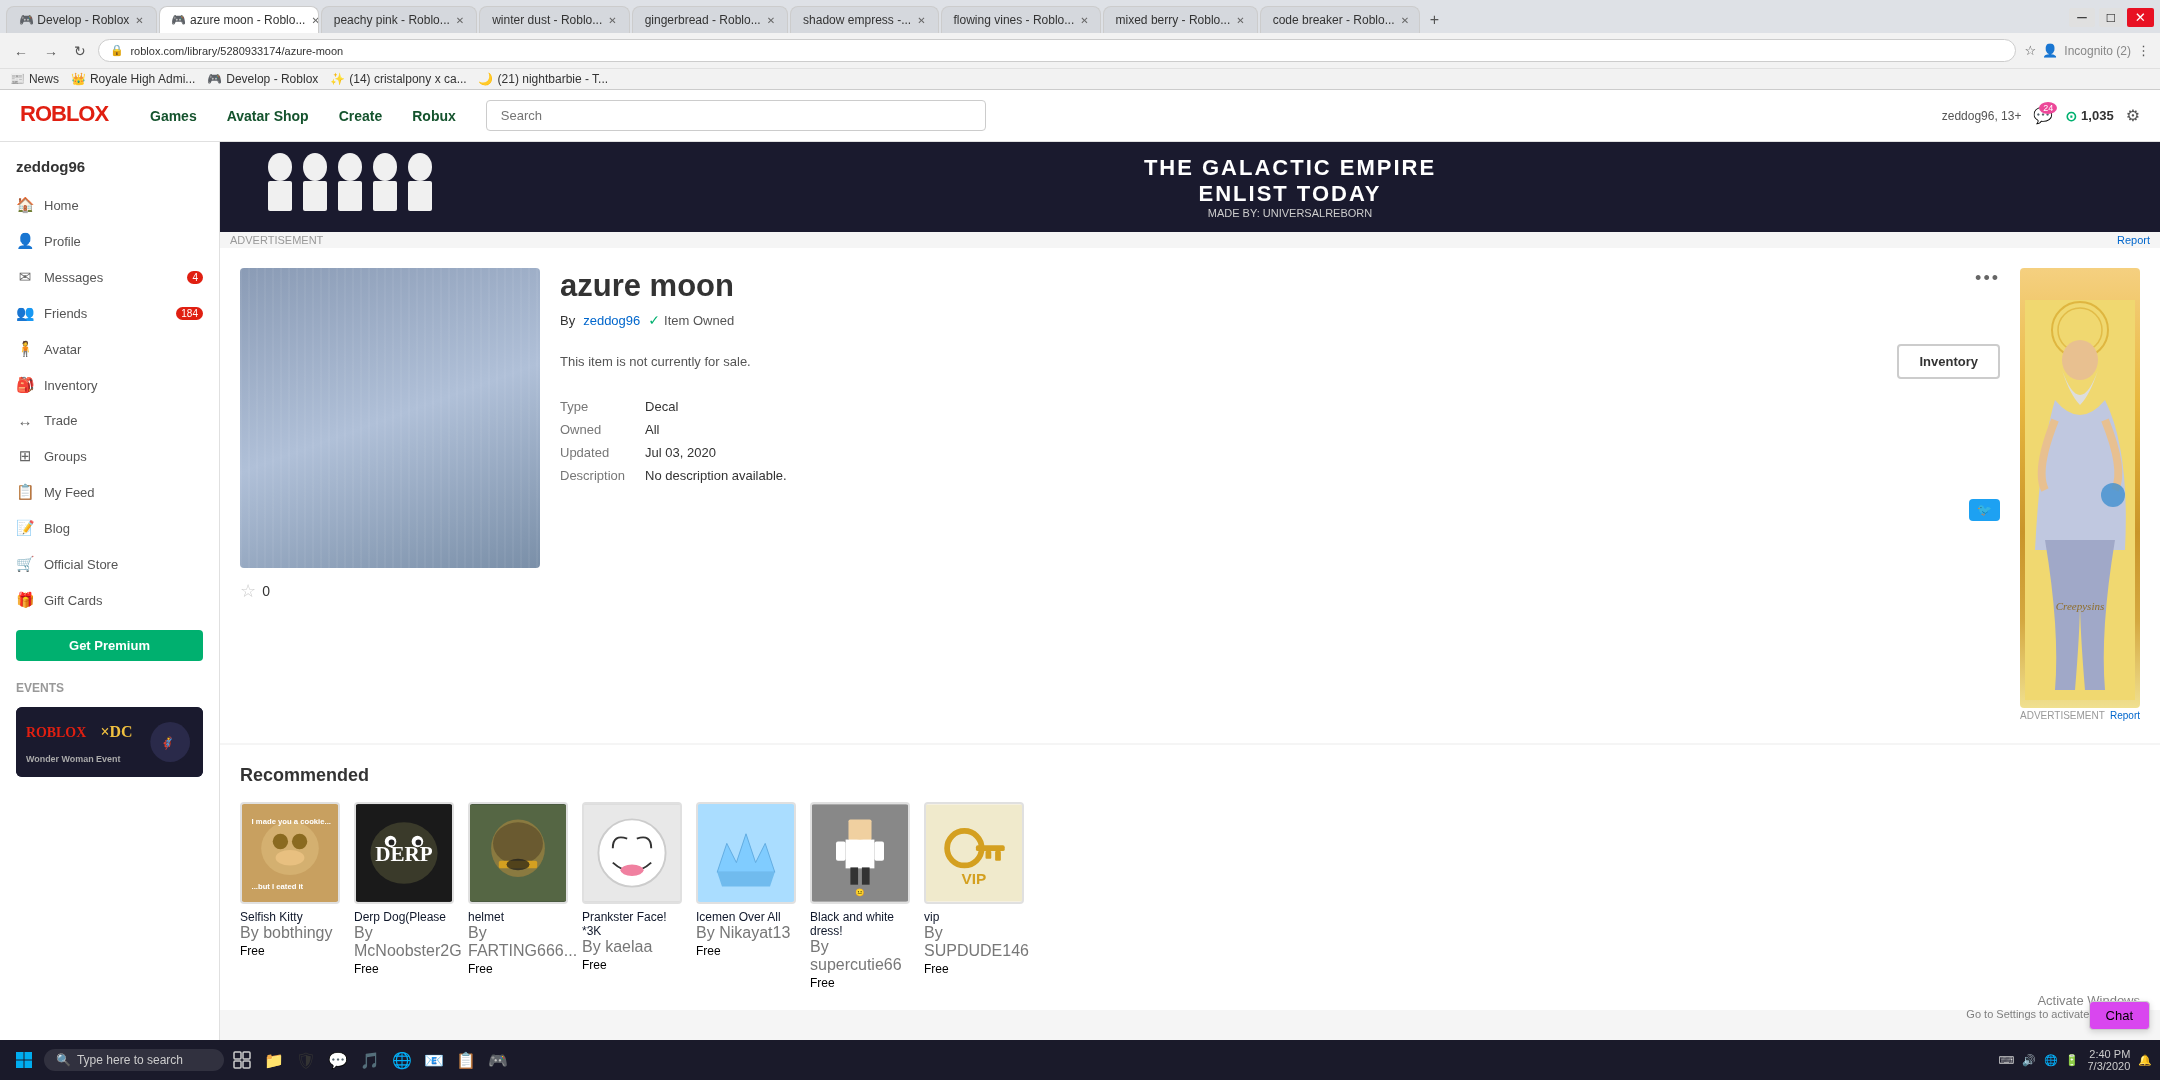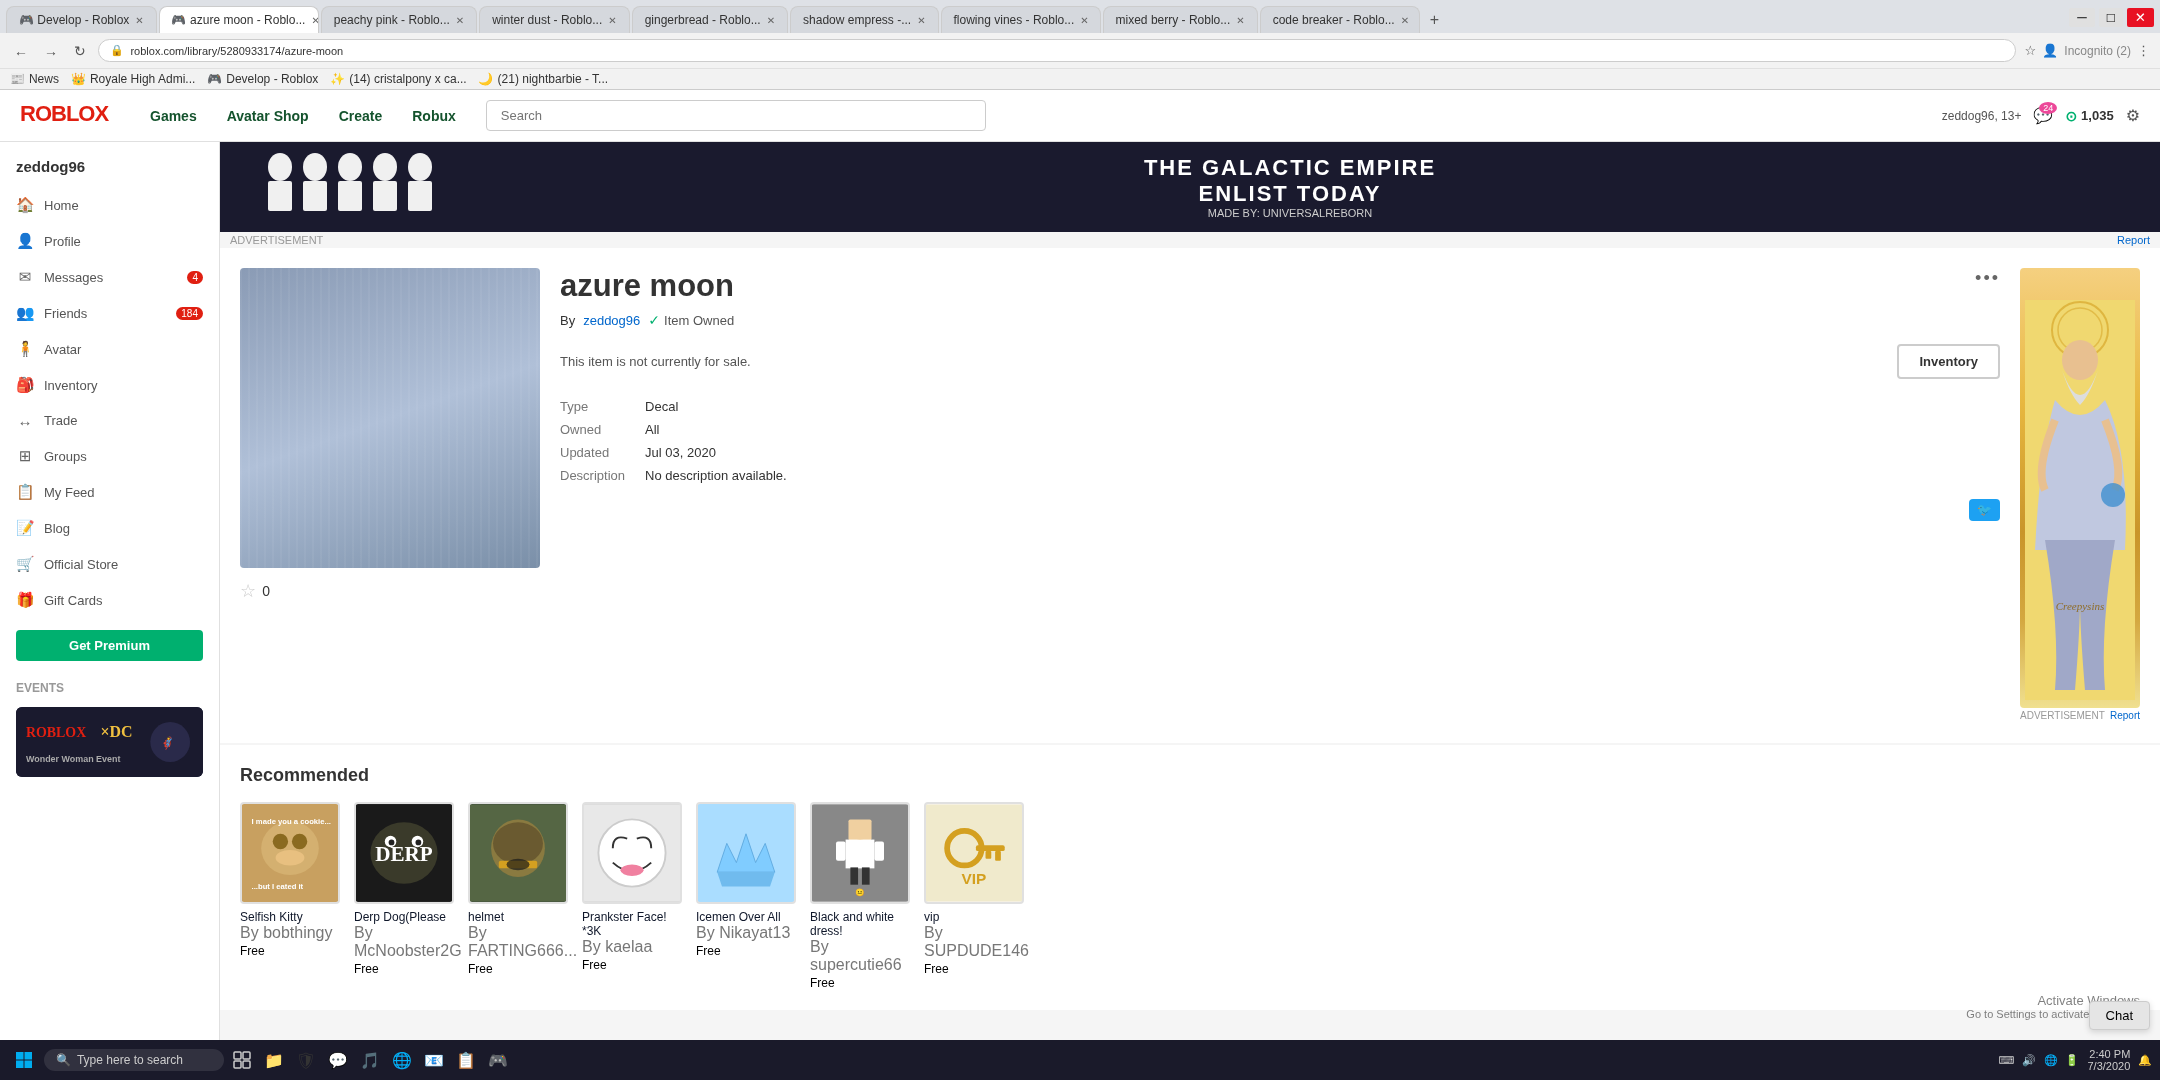--- a/index.html
+++ b/index.html
@@ -104,21 +104,21 @@
     .taskbar-icon { width: 28px; height: 28px; display: flex; align-items: center; justify-content: center; cursor: pointer; font-size: 16px; }
     .taskbar-tray { margin-left: auto; display: flex; align-items: center; gap: 8px; color: #ccc; font-size: 11px; }
     .taskbar-time { text-align: right; }
 
     
     .activate-windows { position: fixed; bottom: 60px; right: 20px; color: rgba(0,0,0,0.5); font-size: 12px; text-align: right; pointer-events: none; }
     .activate-windows .aw-title { font-size: 13px; }
     .activate-windows .aw-sub { font-size: 11px; }
 
     
-    .chat-btn { position: fixed; bottom: 50px; right: 10px; background: #e5e5e5; border: 1px solid #ccc; border-radius: 4px; padding: 6px 16px; font-size: 13px; cursor: pointer; box-shadow: 0 2px 6px rgba(0,0,0,0.15); }
+    .chat-btn { position: fixed; bottom: 50px; right: 10px; background: #d946ef; border: 1px solid #ccc; border-radius: 4px; padding: 6px 16px; font-size: 13px; cursor: pointer; box-shadow: 0 2px 6px rgba(0,0,0,0.15); }
 
     .item-page-wrapper { display: flex; background: #fff; padding: 20px; gap: 20px; }
     .item-main { flex: 1; display: flex; gap: 20px; }
   </style>
 </head>
 <body>
 
 <div class="browser-frame">
   <div class="tab-bar">
 

